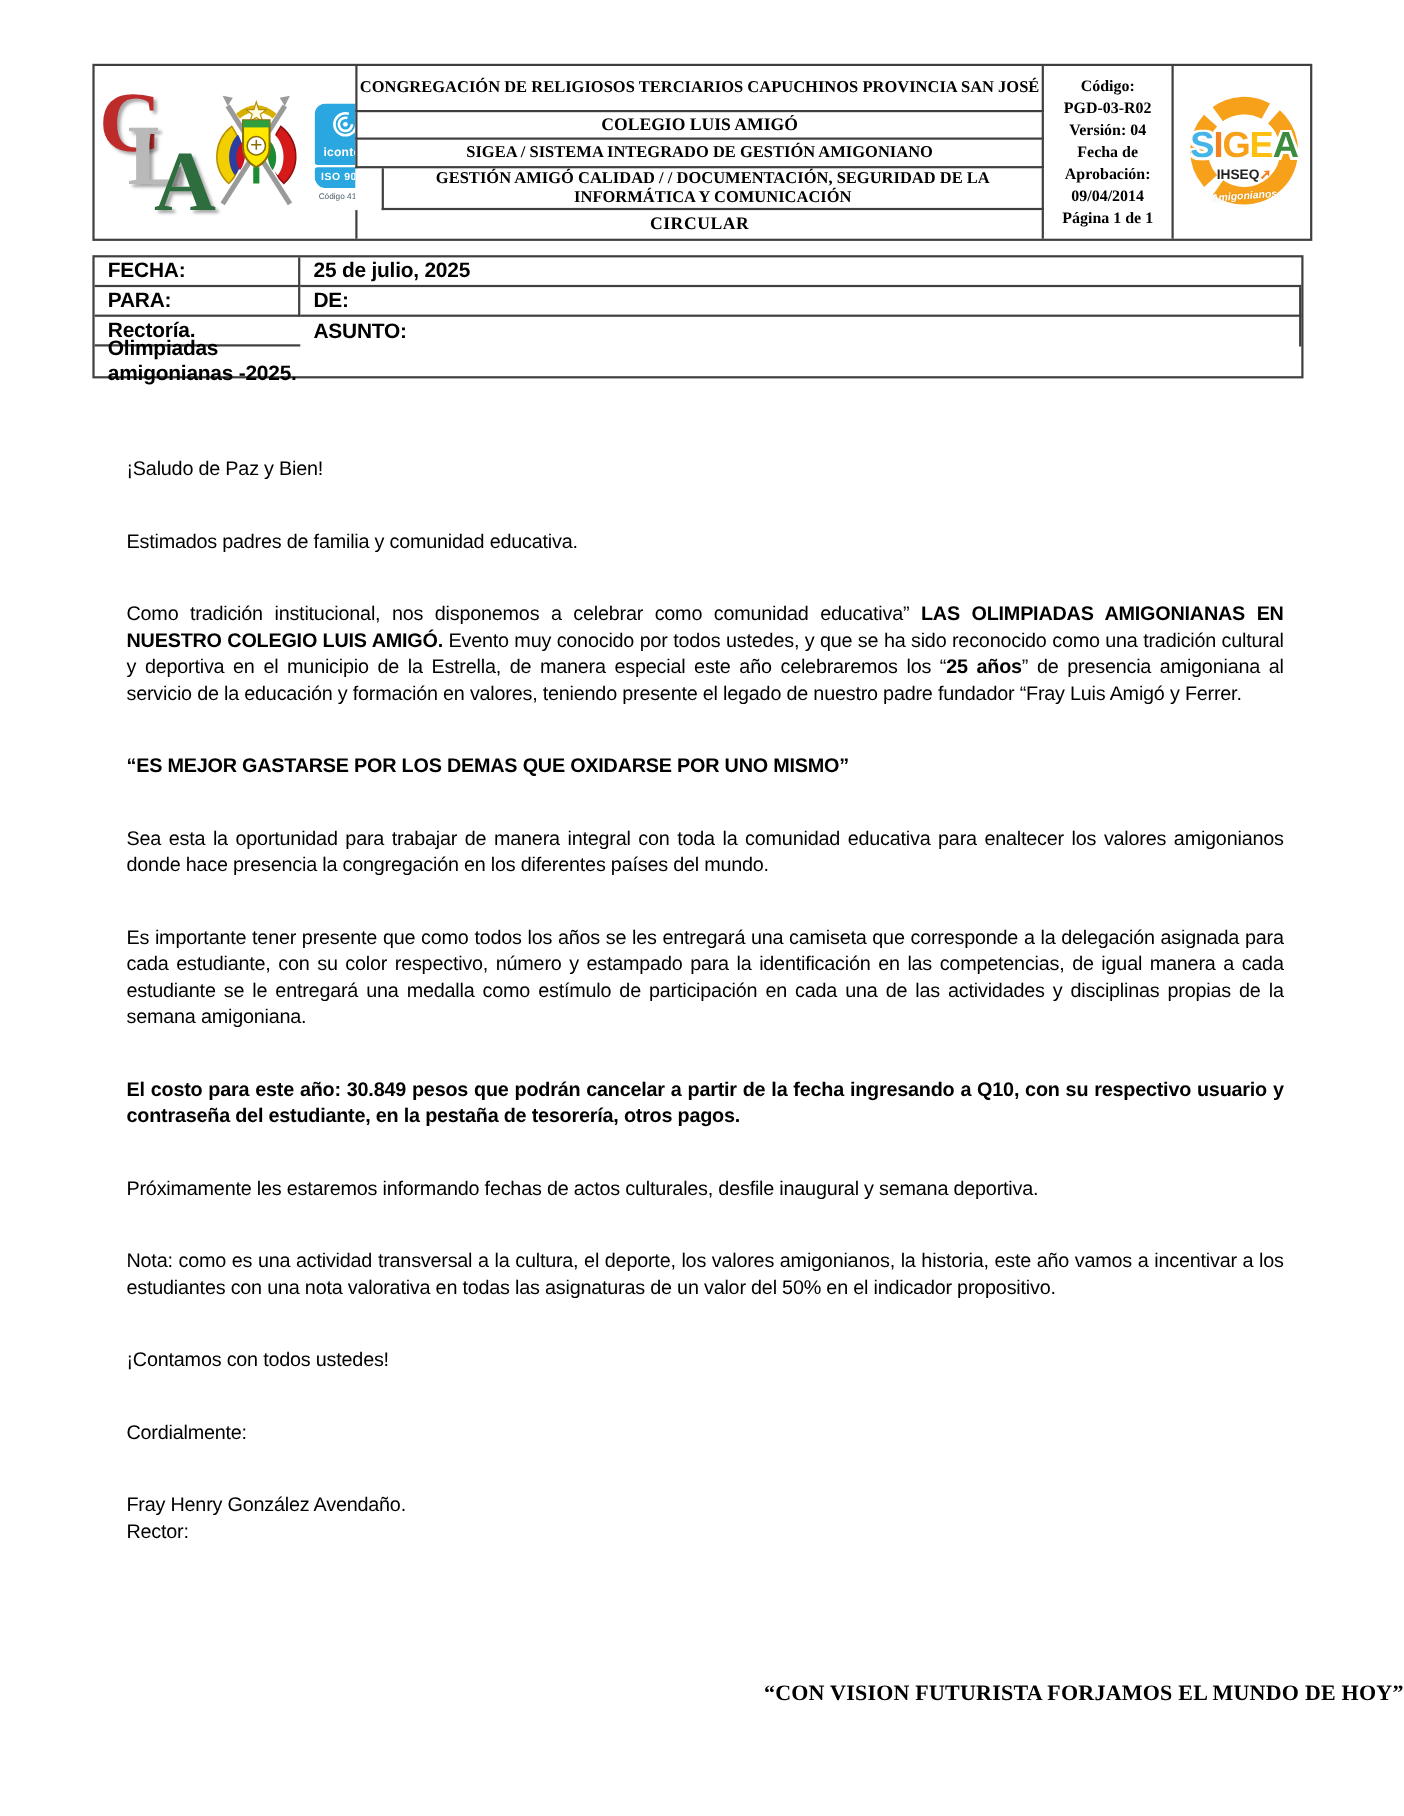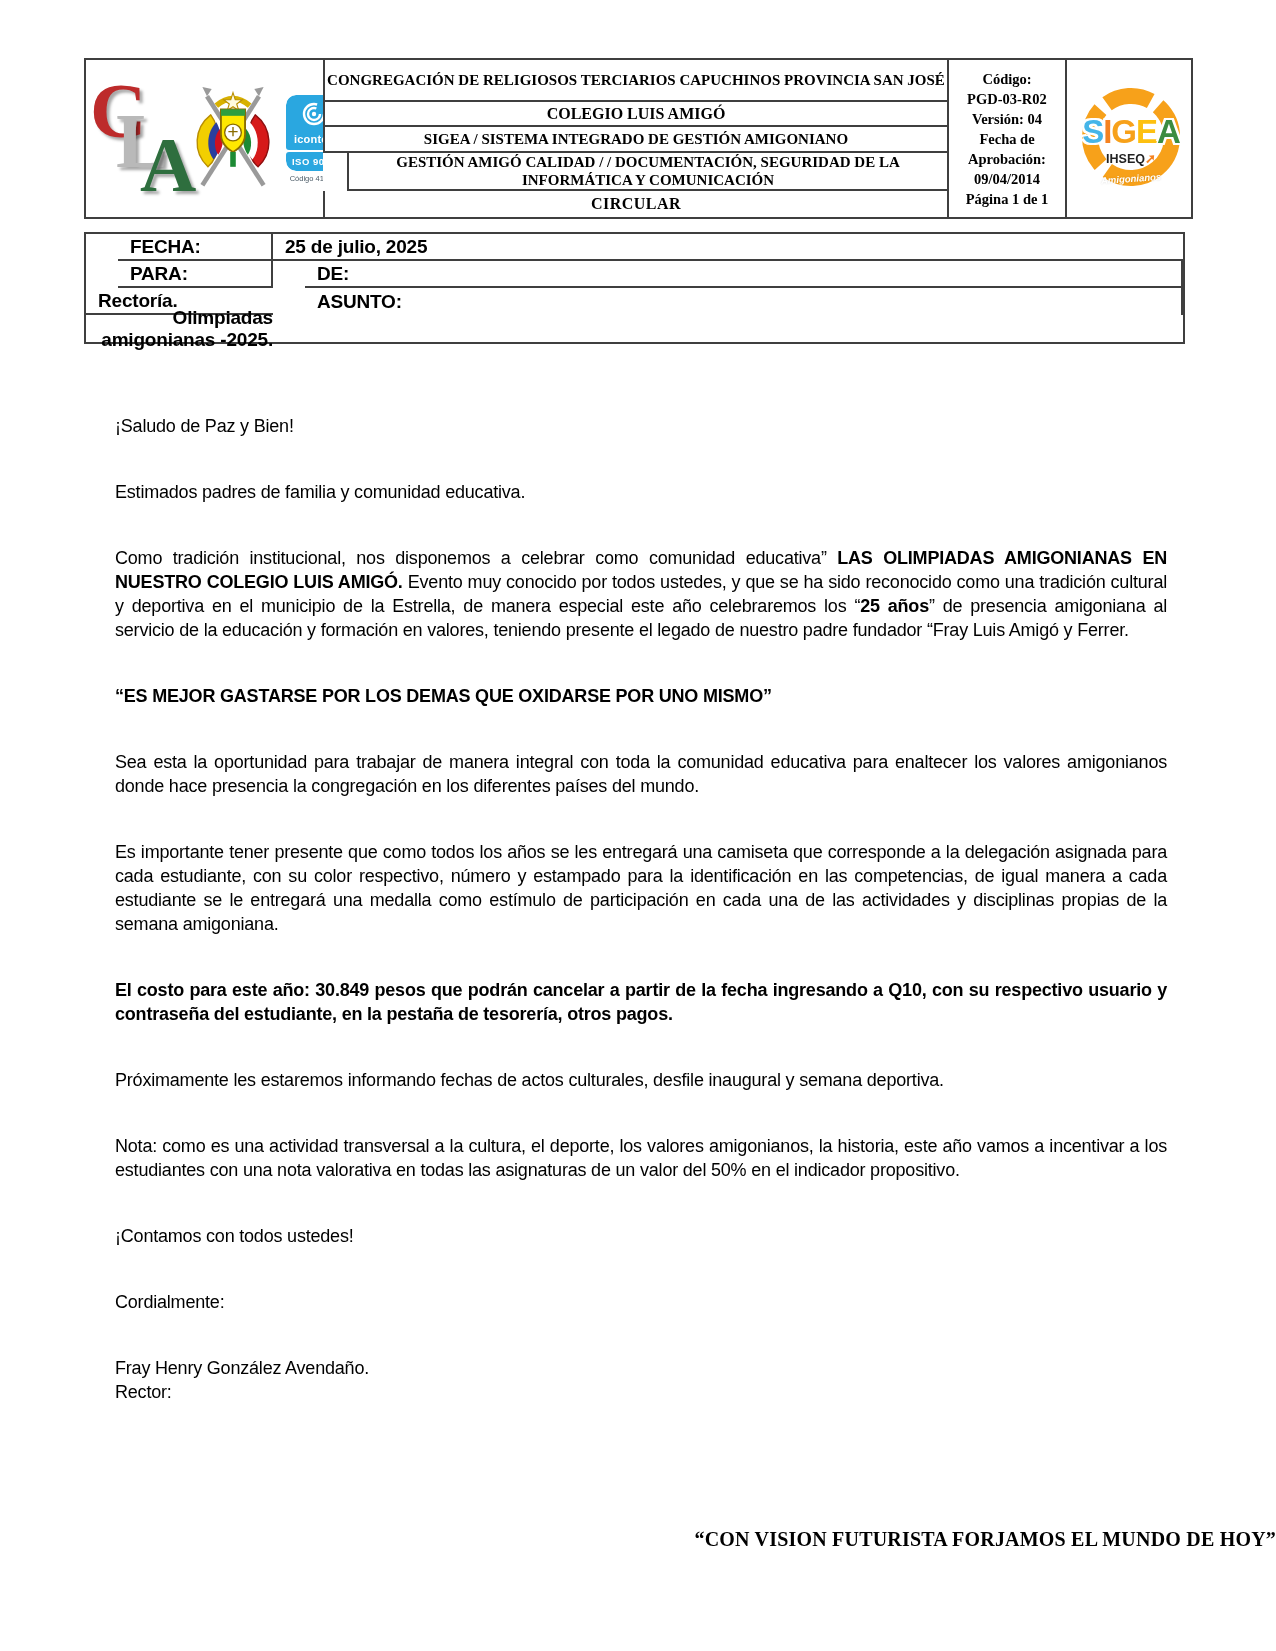--- a/index.html
+++ b/index.html
@@ -98,23 +98,23 @@
   }
 
   
   .meta-table {
     position:absolute; left:84px; top:232px; width:1101px;
     display:grid; grid-template-columns:187px 1fr; grid-auto-rows:27px;
     border:2px solid #3f3f3f;
     font-weight:bold; font-size:19px; letter-spacing:-0.2px;
   }
   .meta-label {
-    border-right:2px solid #3f3f3f; display:flex; align-items:center; padding-left:12px;margin-left:32px;
-  }
-  .meta-value { display:flex; align-items:center; padding-left:12px;text-align:right; }
+    border-right:2px solid #3f3f3f; display:flex; align-items:center; padding-left:12px;
+  }
+  .meta-value { display:flex; align-items:center; padding-left:12px; }
   .meta-label.rb, .meta-value.rb { border-bottom:2px solid #3f3f3f; }
 
   
   .doc-body {
     position:absolute; left:115px; top:372px; width:1052px;
     font-size:18px; line-height:24px; letter-spacing:-0.2px;
   }
   .para { text-align:justify; margin-bottom:24px; white-space:pre-wrap;margin-top:42px; }
   .para.noj { text-align:left; }
   .para .b { font-weight:bold; }

